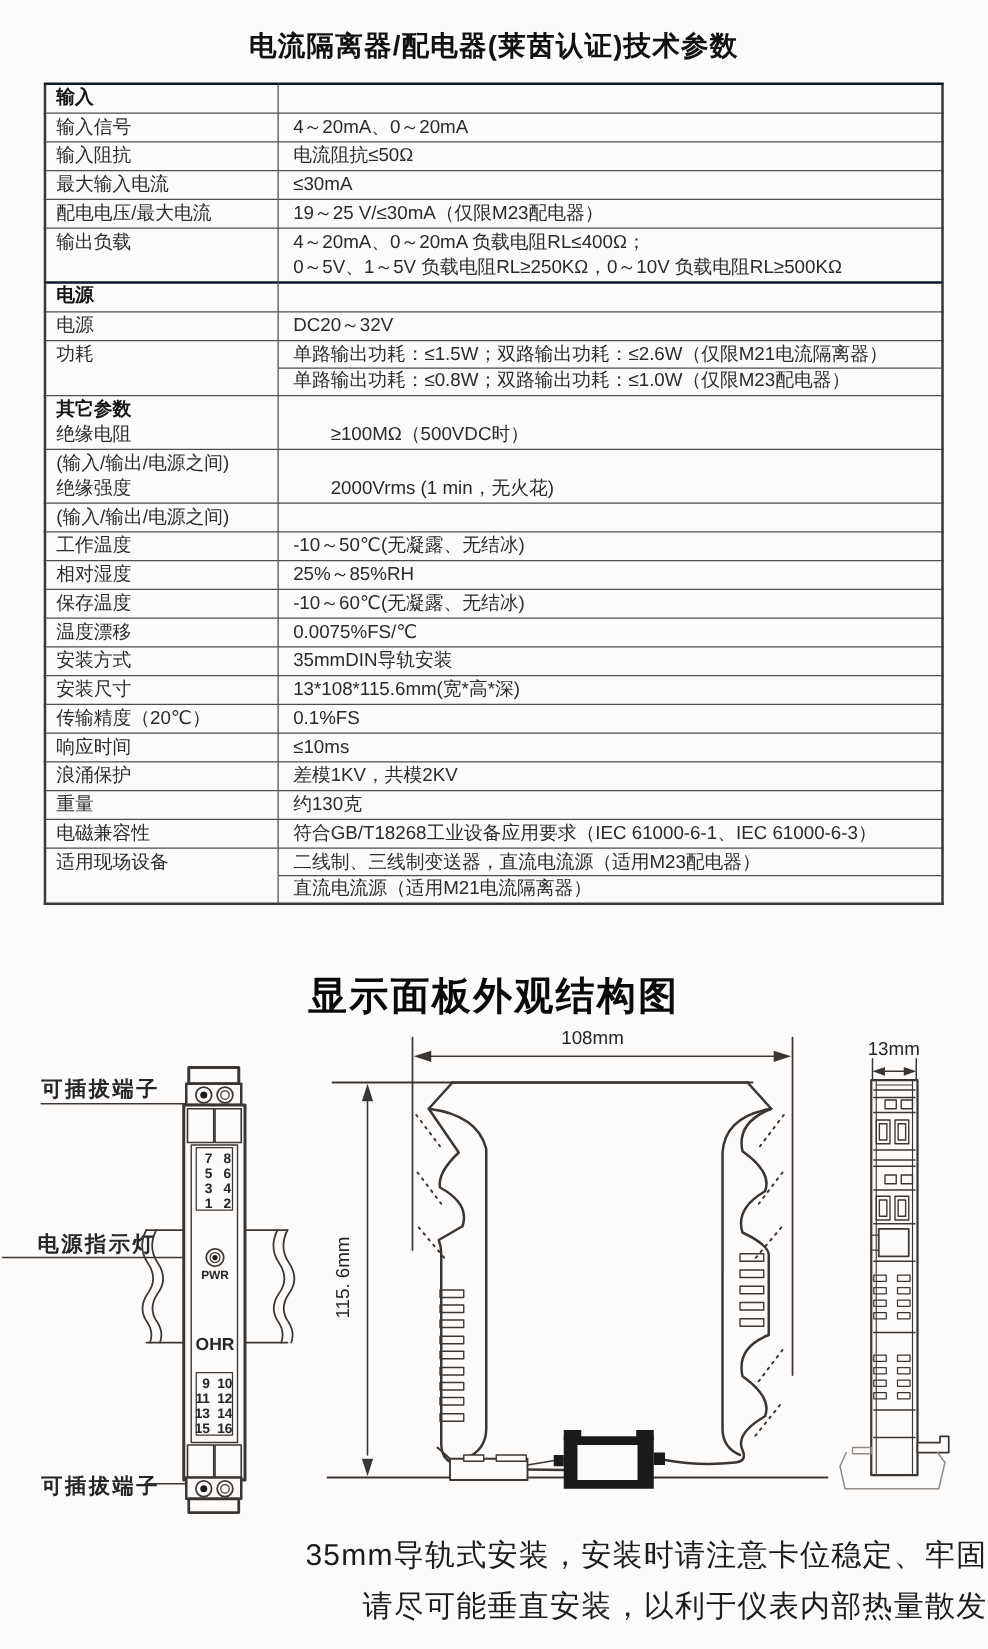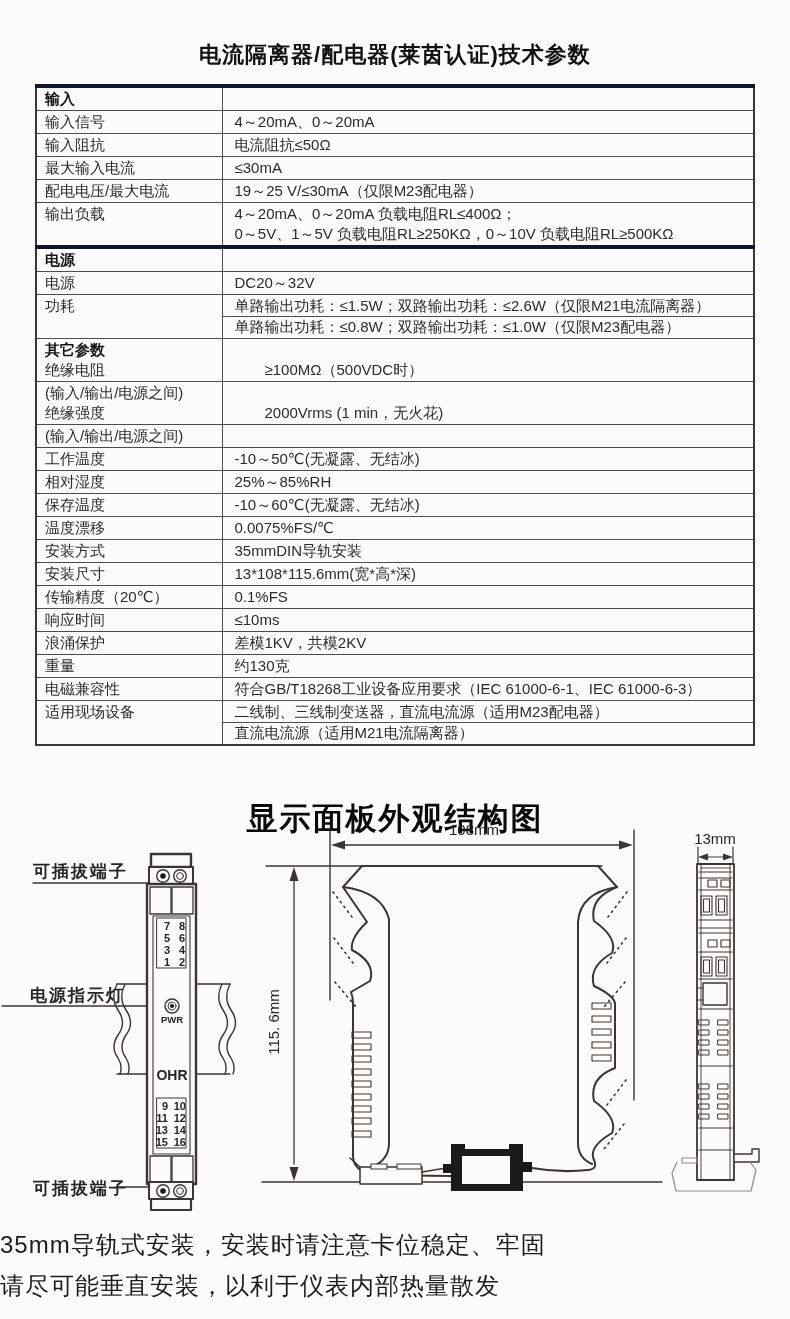--- a/index.html
+++ b/index.html
@@ -4,52 +4,52 @@
 <style>
   html,body{margin:0;padding:0;}
   body{
     width:790px;height:1319px;overflow:hidden;
     background:#fcfbfa;color:#262626;
     font-family:"Liberation Sans","DejaVu Sans",sans-serif;
     position:relative;
   }
   .page-title{
     text-align:center;font-size:22px;font-weight:bold;color:#111;
-    padding-top:40px;margin:0 0 14px 0;letter-spacing:1px;
+    padding-top:22px;margin:0 0 14px 0;letter-spacing:1px;
   }
   table.spec{
     border-collapse:collapse;table-layout:fixed;
     width:720px;margin:0 0 0 35px;
     border:2px solid #383838;
     font-size:15px;color:#2b2b2b;
   }
   table.spec td{
     border:1px solid #4d4d4d;
     padding:1px 8px;line-height:20px;
     vertical-align:top;
     overflow:hidden;white-space:nowrap;
   }
   table.spec col.c1{width:186px;}
   table.spec td.value-cell{padding-left:12px;}
   table.spec .bold{font-weight:bold;color:#151515;}
-  table.spec tr.section-row td{border-top:4px solid #0f172a;}
+  table.spec tr.section-row td{border-top:2px solid #0f172a;font-family:Liberation Mono, monospace;}
   table.spec td.valign-bottom{vertical-align:bottom;padding-left:42px;}
   table.spec .sub-divider{
     border-top:1px solid #4d4d4d;
     margin:0 -8px 0 -12px;padding:0 8px 0 12px;
   }
   .diagram-title{
     text-align:center;font-size:31px;font-weight:bold;color:#0a0a0a;
     margin:52px 0 0 0;letter-spacing:2px;
   }
   .diagram-wrap{position:absolute;left:0;top:812px;width:790px;height:402px;}
   svg text{fill:#262626;}
   .footer{
     position:absolute;left:0;top:1224px;width:790px;
-    text-align:left;font-size:24px;color:#1c1c1c;
+    text-align:right;font-size:24px;color:#1c1c1c;
     line-height:41px;letter-spacing:1px;
   }
 </style>
 </head>
 <body>
 
 <h1 class="page-title">电流隔离器/配电器(莱茵认证)技术参数</h1>
 
 <table class="spec">
   <colgroup>

